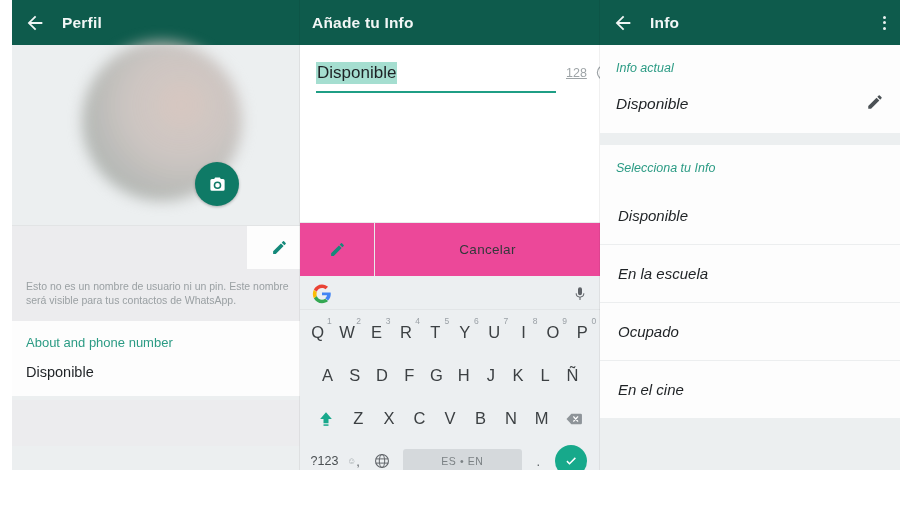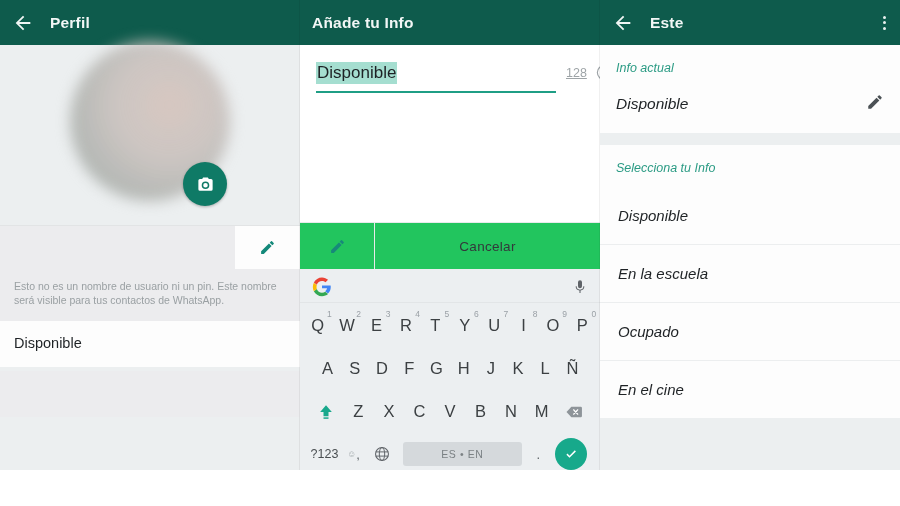--- a/index.html
+++ b/index.html
@@ -6,21 +6,21 @@
   html, body {
     width: 900px; height: 506px;
     background: #ffffff;
     font-family: "Liberation Sans", sans-serif;
     overflow: hidden;
   }
   .screen { position: relative; width: 900px; height: 506px; background: #ffffff; }
 
   
   .panel { position: absolute; top: 0; height: 470px; overflow: hidden; }
-  .panel-left   { left: 0;   width: 300px; background: #eceff0; }
+  .panel-left   { left: 12px;   width: 300px; background: #eceff0; }
   .panel-mid    { left: 300px; width: 300px; background: #fbfbfb; }
   .panel-right  { left: 600px; width: 300px; background: #eceff0; }
 
   
   .appbar {
     height: 45px; background: #0e5b4c;
     display: flex; align-items: center;
     padding: 0 12px; color: #ffffff;
     position: relative;
   }
@@ -84,21 +84,21 @@
   }
   .edit-underline {
     margin-top: 8px; height: 2px;
     background: #1f9e85;
     width: 240px;
   }
   .char-count { font-size: 12.5px; color: #9ea4a7; margin: 3px 8px 0 10px; text-decoration: underline; }
   .emoji-btn { margin-top: 0px; }
 
   .action-row {
-    display: flex; height: 47px; background: #22c55e;
+    display: flex; height: 54px; background: #ec4899;
     border-top: 1px solid #e8eaeb;
   }
   .action-pencil {
     width: 75px; display: flex; align-items: center; justify-content: center;
     border-right: 1px solid #e8eaeb;
   }
   .action-btn {
     flex: 1; display: flex; align-items: center; justify-content: center;
     font-size: 13.5px; color: #33383b; letter-spacing: .3px;
   }
@@ -202,20 +202,21 @@
       <div class="name-edit">
         <svg viewBox="0 0 24 24" width="17" height="17">
             <path d="M3 17.25V21h3.75L17.8 9.94l-3.75-3.75L3 17.25zM20.7 7.04a1 1 0 0 0 0-1.41l-2.34-2.34a1 1 0 0 0-1.41 0l-1.83 1.83 3.75 3.75 1.83-1.83z" fill="#14897a"></path>
           </svg>
       </div>
     </div>
 
     <div class="helper-text">Esto no es un nombre de usuario ni un pin. Este nombre será visible para tus contactos de WhatsApp.</div>
 
     <div class="about-block">
+      <div class="about-label">About and phone number</div>
       <div class="about-value">Disponible</div>
     </div>
 
     <div class="left-strip"></div>
   </div>
 
   <div class="panel panel-mid">
     <div class="appbar">
       <span class="appbar-title">Añade tu Info</span>
     </div>
@@ -368,21 +369,21 @@
     </div>
   </div>
 
   <div class="panel panel-right">
     <div class="appbar">
       <span class="back-arrow">
         <svg viewBox="0 0 24 24" width="22" height="22">
             <path d="M20 11H7.8l5.6-5.6L12 4l-8 8 8 8 1.4-1.4L7.8 13H20z" fill="#f0f5f4"></path>
           </svg>
       </span>
-      <span class="appbar-title">Este</span>
+      <span class="appbar-title">Info</span>
       <span class="overflow-dots">
           <i></i>
           <i></i>
           <i></i>
         </span>
     </div>
 
     <div class="card">
       <div class="card-head">Info actual</div>
       <div class="cur-row">

